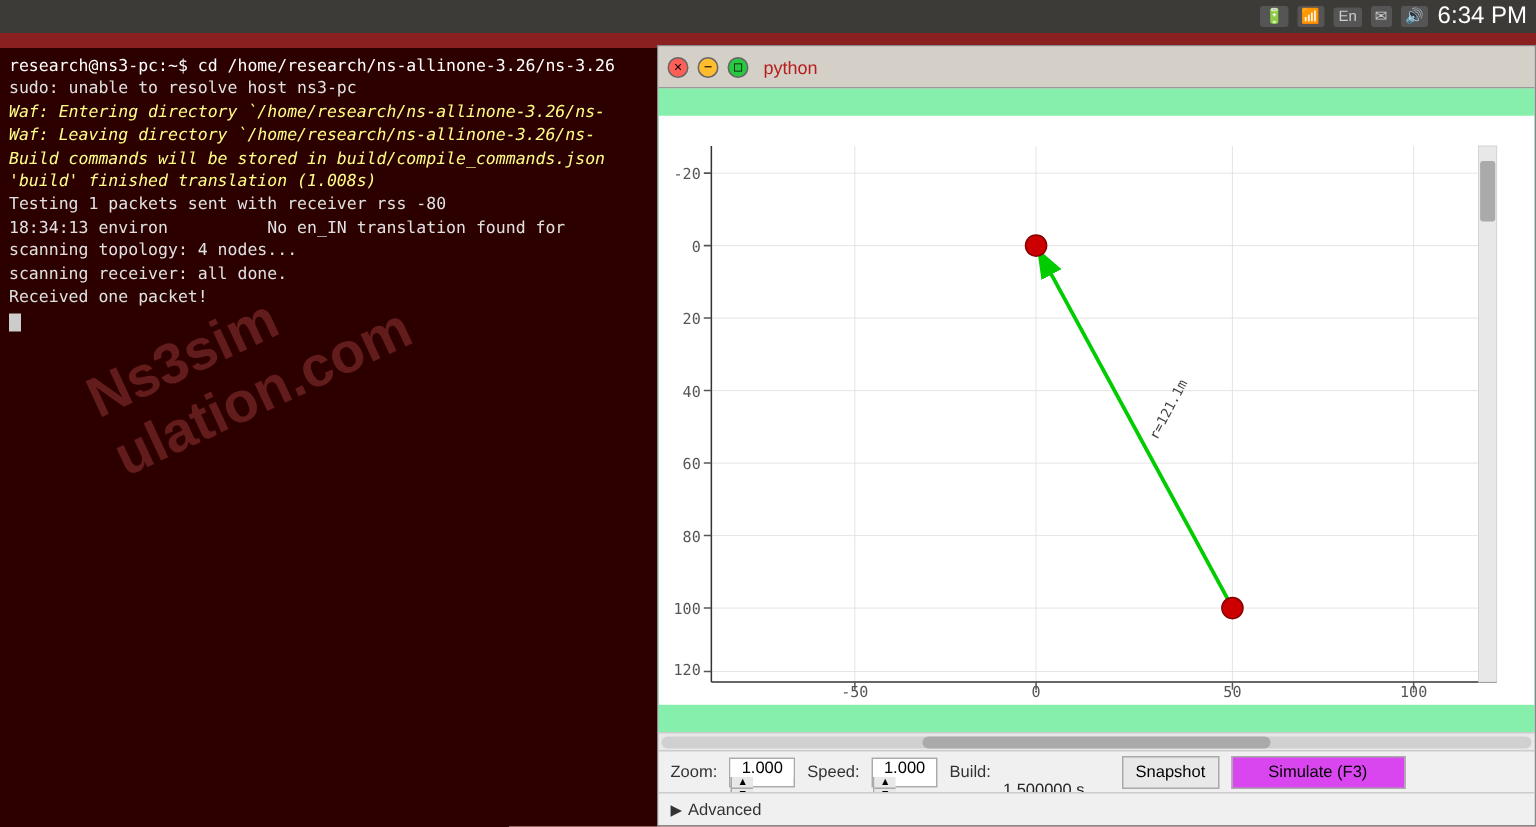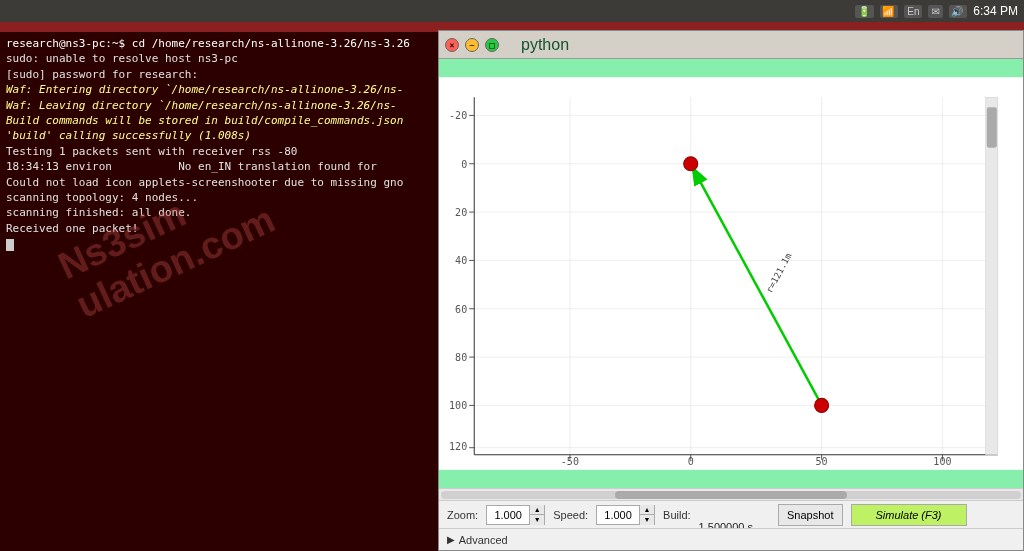--- a/index.html
+++ b/index.html
@@ -27,21 +27,21 @@
       gap: 8px;
       z-index: 100;
     }
     .taskbar-icons {
       display: flex;
       align-items: center;
       gap: 6px;
     }
     .taskbar-time {
       color: white;
-      font-size: 12px;
+      font-size: 16px;
       font-family: sans-serif;
     }
     .taskbar-icon-item {
       color: #ccc;
       font-size: 10px;
       font-family: sans-serif;
       background: #555;
       padding: 1px 3px;
       border-radius: 2px;
     }
@@ -116,23 +116,23 @@
       align-items: center;
       justify-content: center;
       font-size: 9px;
       cursor: pointer;
     }
     .win-btn.close { background: #ff5f57; }
     .win-btn.min { background: #ffbd2e; }
     .win-btn.max { background: #28c940; }
     .win-title {
       font-family: sans-serif;
-      font-size: 16px;
-      color: #14532d;
-      margin-left: 16px;
+      font-size: 12px;
+      color: #b91c1c;
+      margin-left: 4px;
     }
 
     
     .plot-area {
       flex: 1;
       background: #86efac;
       position: relative;
       overflow: hidden;
       text-decoration: underline;
     }
@@ -150,24 +150,25 @@
       font-size: 11px;
     }
     .toolbar-label { color: #333; }
     .toolbar-value {
       font-size: 11px;
       color: #222;
       margin-top: 24px;
     }
     .spin-box {
       display: flex;
-      align-items: center;
+      align-items: flex-start;
       border: 1px solid #aaa;
       background: white;
       height: 20px;
+      flex-direction: column;
     }
     .spin-input {
       width: 42px;
       border: none;
       outline: none;
       font-size: 11px;
       padding: 0 2px;
       height: 100%;
       text-align: center;
     }
@@ -195,28 +196,27 @@
       background: #e8e8e8;
       border: 1px solid #aaa;
       padding: 2px 8px;
       font-size: 11px;
       cursor: pointer;
       font-family: sans-serif;
       height: 22px;
       margin-left: 17px;
     }
     .simulate-btn {
-      background: #bef264;
+      background: #d946ef;
       border: 1px solid #aaa;
       padding: 2px 24px;
       font-size: 11px;
       cursor: pointer;
       font-family: sans-serif;
       height: 22px;
-      font-style: italic;
     }
 
     
     .advanced-bar {
       height: 22px;
       background: #f0f0f0;
       border-top: 1px solid #ccc;
       display: flex;
       align-items: center;
       padding: 0 8px;
@@ -271,30 +271,28 @@
     <span class="taskbar-icon-item">En</span>
     <span class="taskbar-icon-item">✉</span>
     <span class="taskbar-icon-item">🔊</span>
     <span class="taskbar-time">6:34 PM</span>
   </div>
 </div>
 
 <div class="terminal">
   <div class="prompt">research@ns3-pc:~$ cd /home/research/ns-allinone-3.26/ns-3.26</div>
   <div class="info">sudo: unable to resolve host ns3-pc</div>
-  <div class="info">[sudo] password for research:</div>
   <div class="warn">Waf: Entering directory `/home/research/ns-allinone-3.26/ns-</div>
   <div class="warn">Waf: Leaving directory `/home/research/ns-allinone-3.26/ns-</div>
   <div class="warn">Build commands will be stored in build/compile_commands.json</div>
-  <div class="warn">'build' calling successfully (1.008s)</div>
+  <div class="warn">'build' finished translation (1.008s)</div>
   <div class="info">Testing 1 packets sent with receiver rss -80</div>
   <div class="info">18:34:13 environ &nbsp;&nbsp;&nbsp;&nbsp;&nbsp;&nbsp;&nbsp;&nbsp;&nbsp;No en_IN translation found for</div>
-  <div class="info">Could not load icon applets-screenshooter due to missing gno</div>
   <div class="info">scanning topology: 4 nodes...</div>
-  <div class="info">scanning finished: all done.</div>
+  <div class="info">scanning receiver: all done.</div>
   <div class="info">Received one packet!</div>
   <div><span class="cursor"></span></div>
 </div>
 
 <div class="watermark">
   Ns3sim<br>ulation.com
 </div>
 
 <div class="python-window">
 

